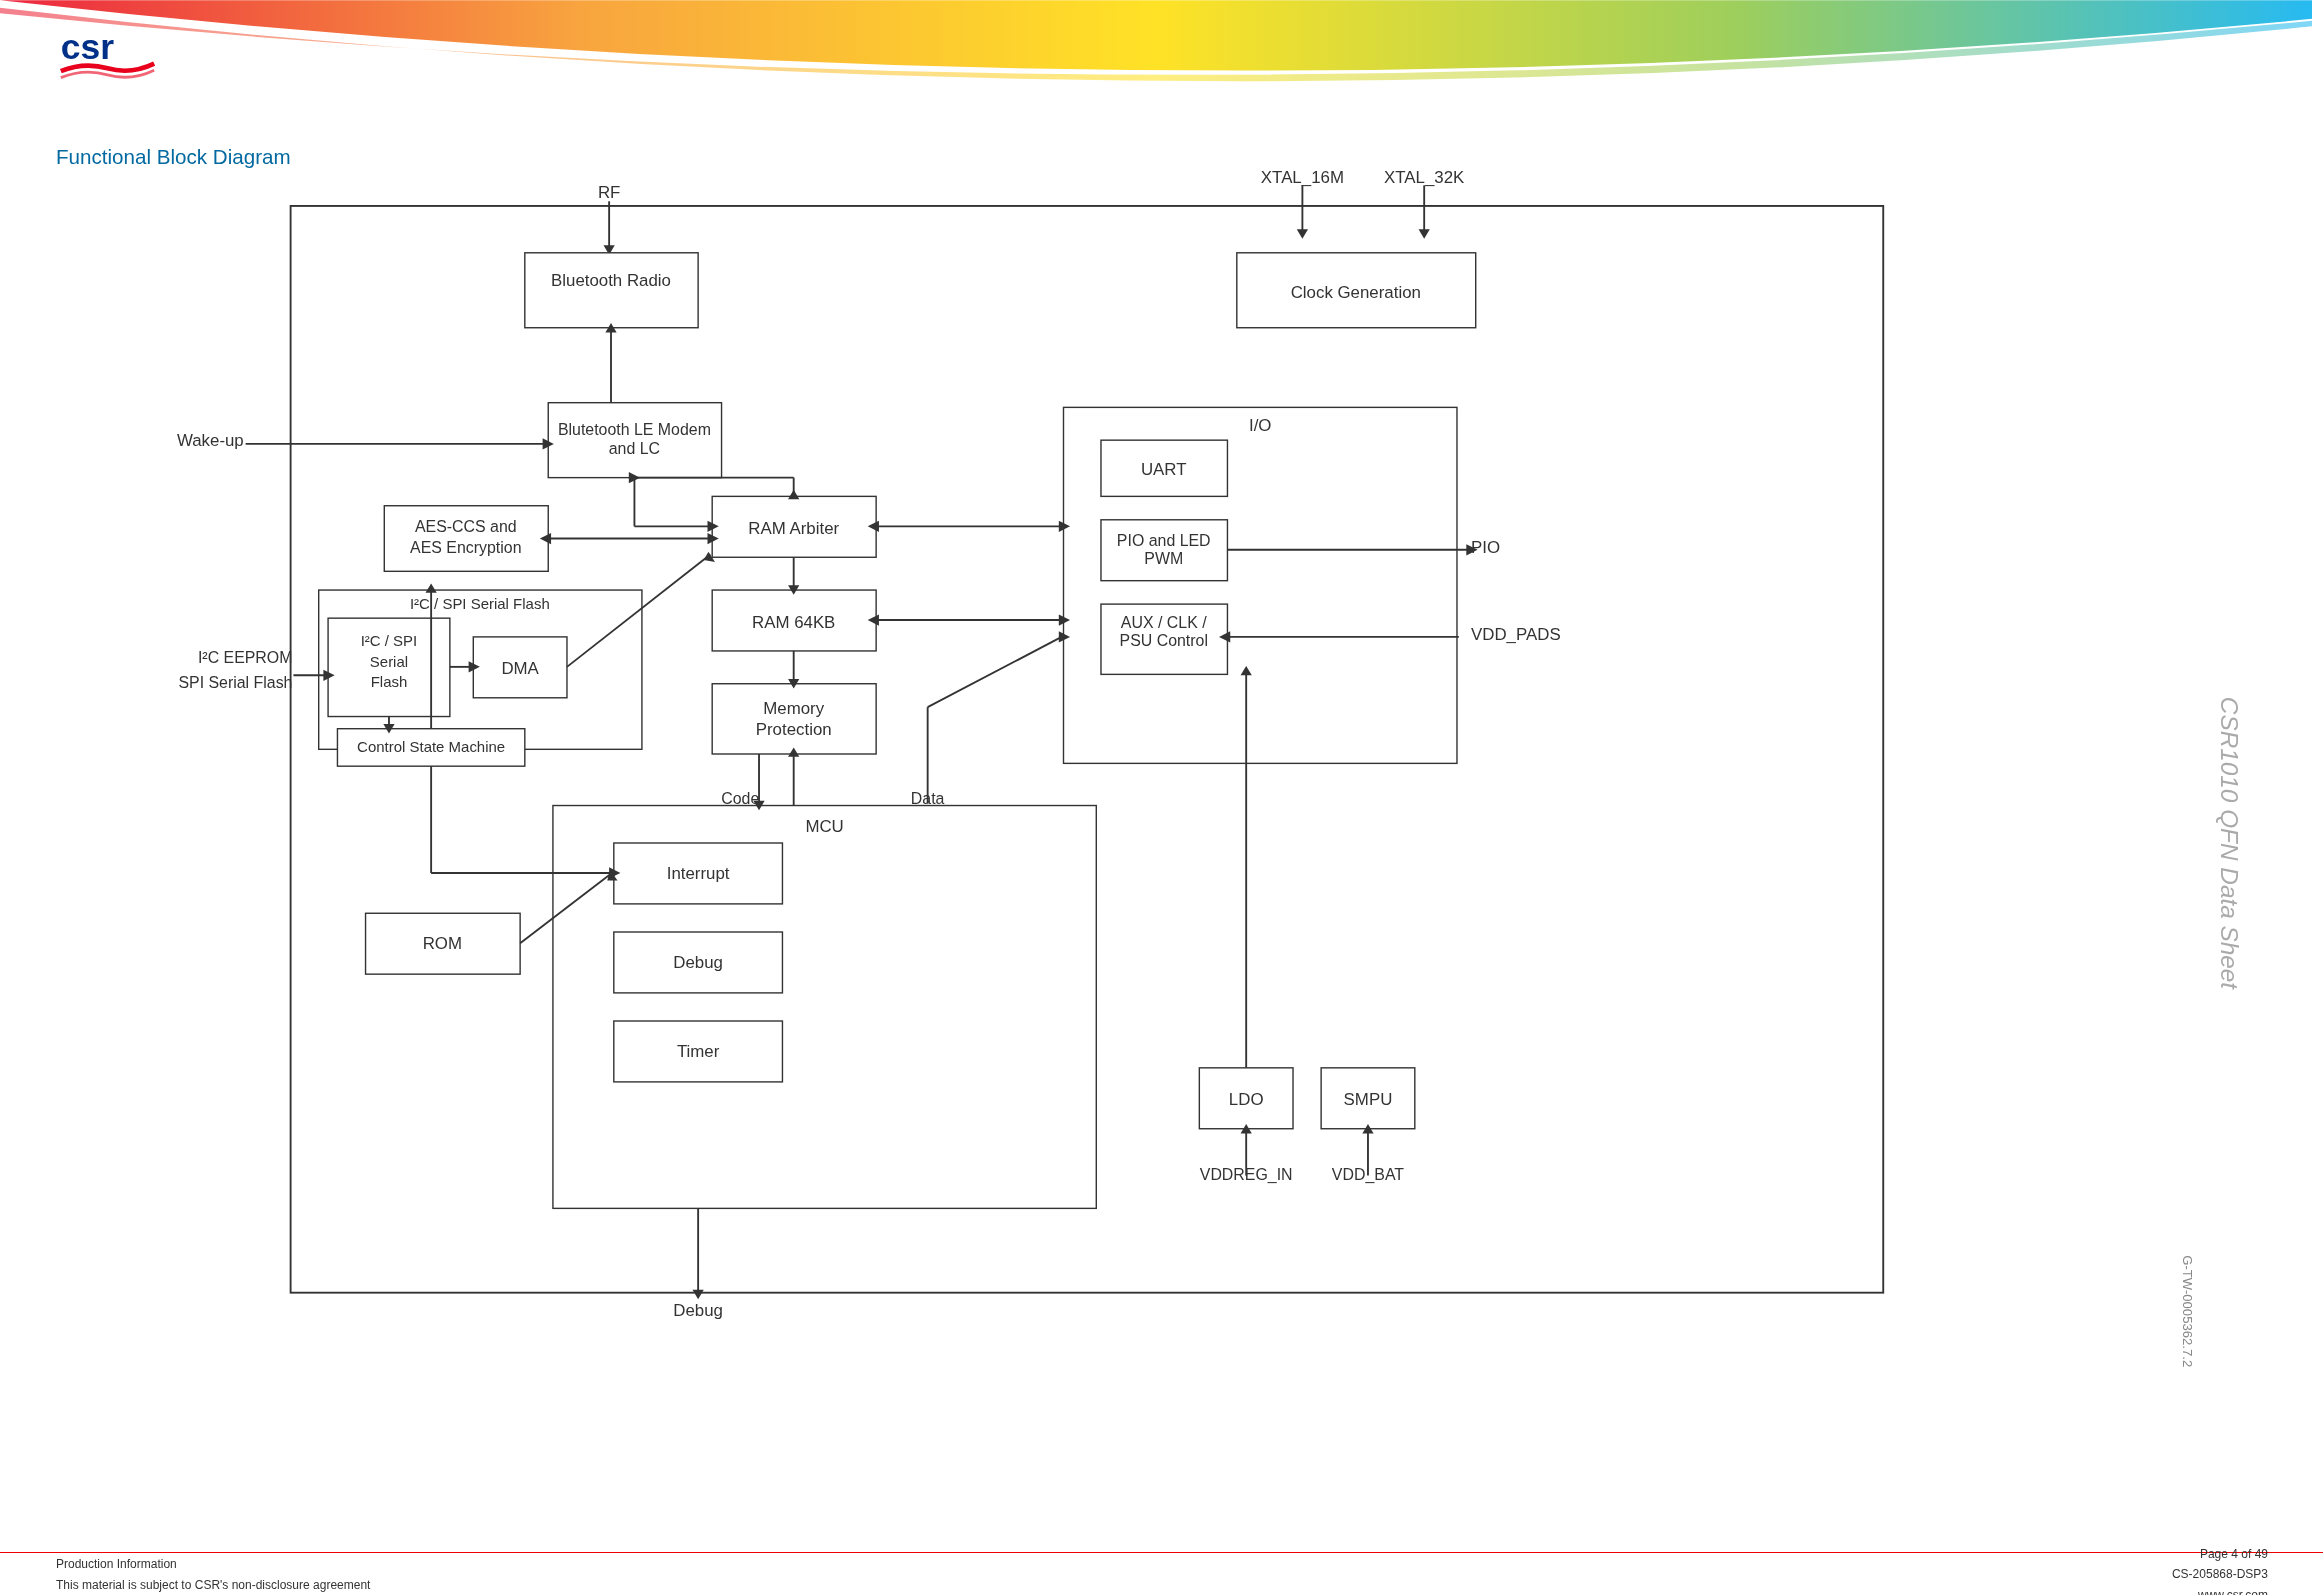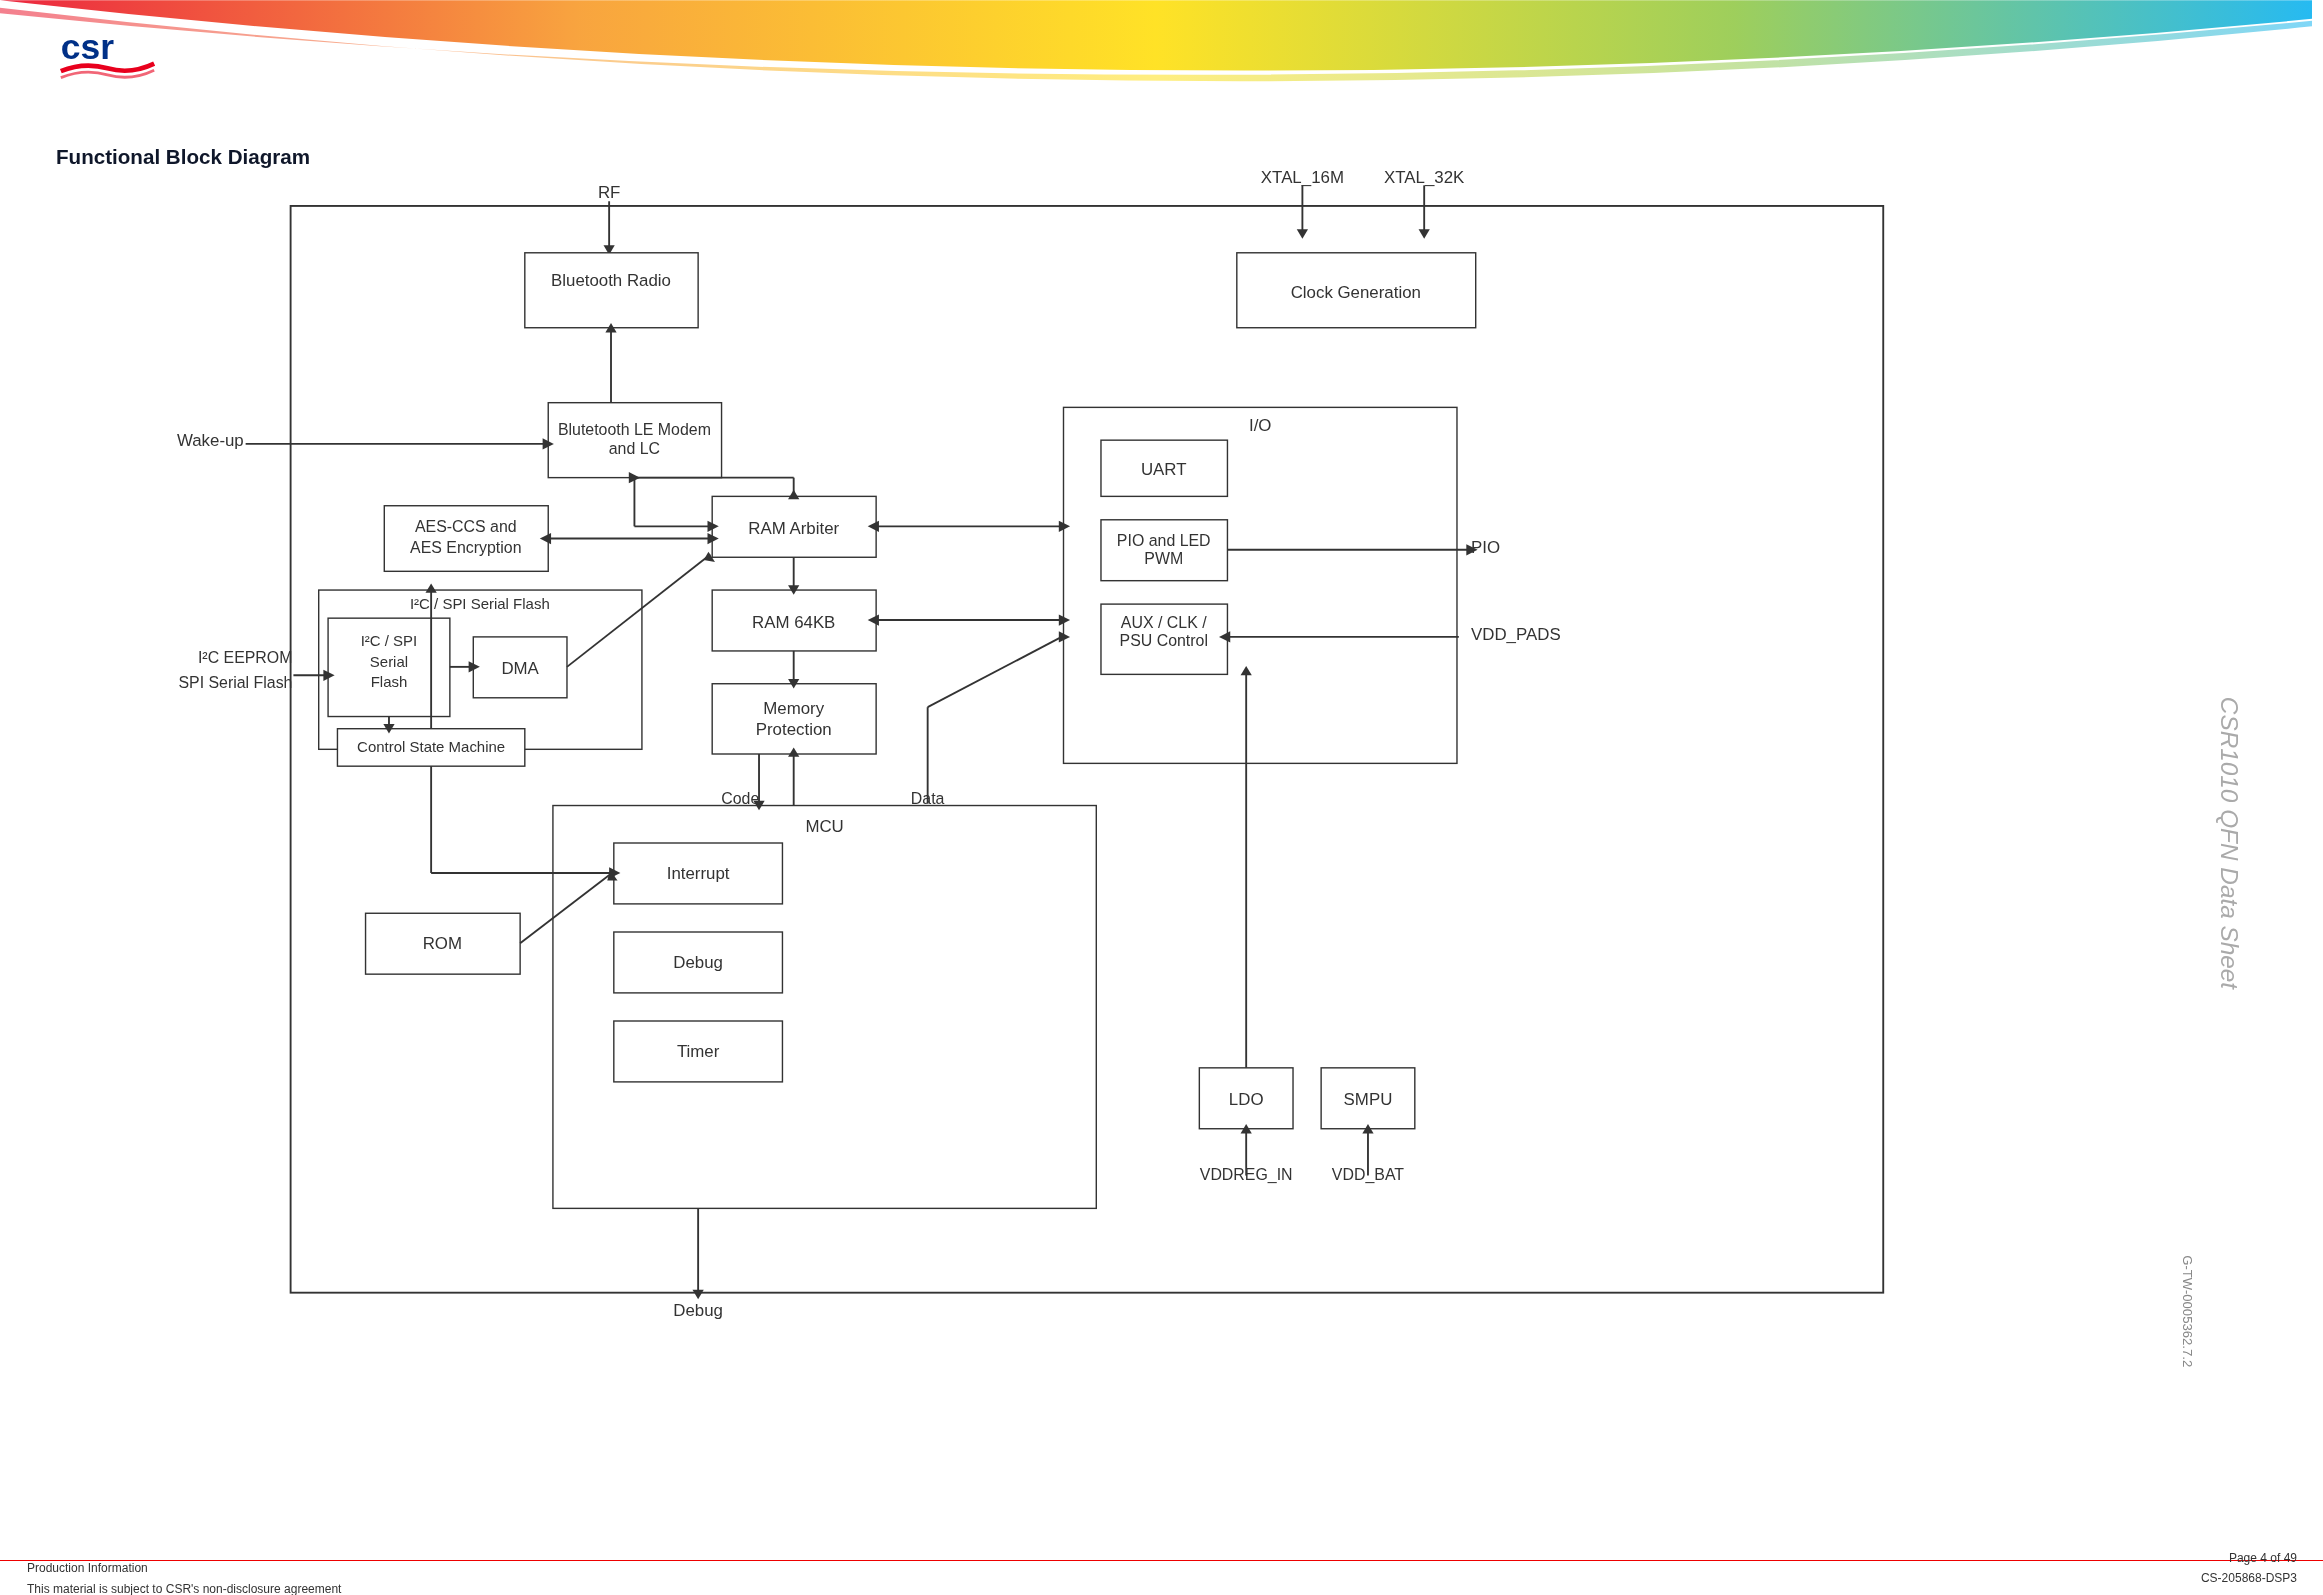--- a/index.html
+++ b/index.html
@@ -29,33 +29,33 @@
       position: absolute;
       top: 17px; left: 56px;
     }
 
     
     .page-title {
       position: absolute;
       top: 145px;
       left: 56px;
       font-size: 20.6px;
-      font-weight: bold;
-      color: #0f172a;
+      font-weight: normal;
+      color: #0369a1;
     }
 
     
     .footer {
       position: absolute;
       bottom: 0; left: 0; right: 0;
-      height: 36px;
+      height: 44px;
       border-top: 1.4px solid #e00;
       display: flex;
       align-items: center;
-      padding: 0 27px;
+      padding: 0 56px;
     }
     .footer-left {
       flex: 1;
       font-size: 12px;
       color: #333;
       line-height: 1.7;
     }
     .footer-right {
       text-align: right;
       font-size: 12px;

